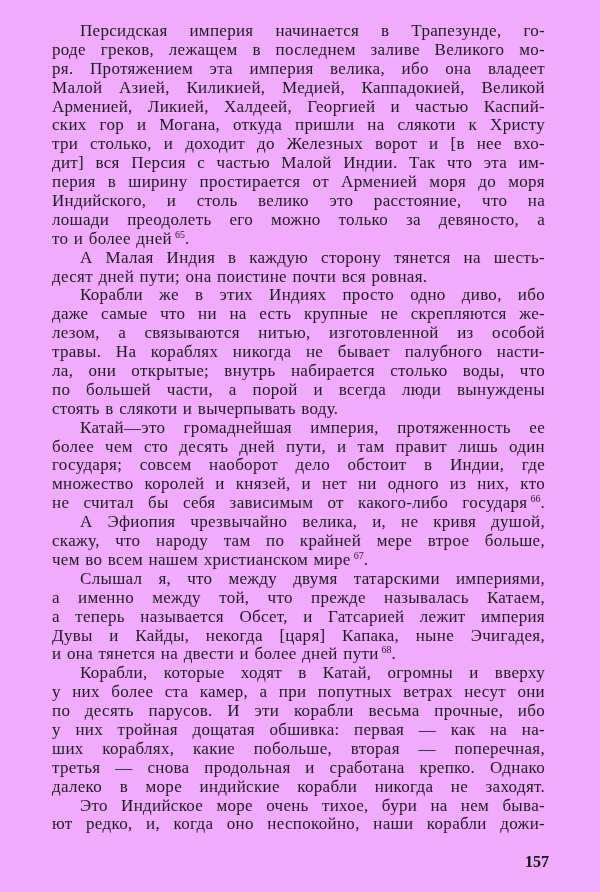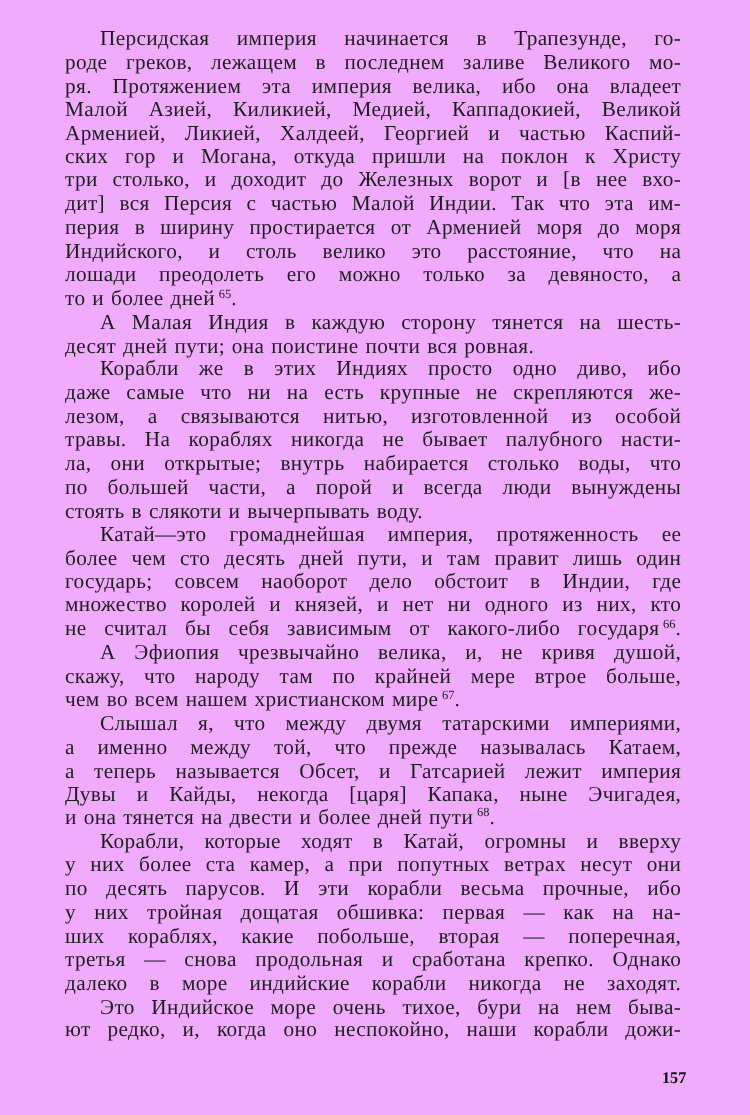--- a/index.html
+++ b/index.html
@@ -45,39 +45,39 @@
       font-size: 10px;
       vertical-align: 6px;
       line-height: 0;
       letter-spacing: 0;
       margin-left: 3px;
     }
     .page-number {
       position: absolute;
       right: 51px;
       top: 854px;
-      font-size: 13px;
+      font-size: 16px;
       line-height: 15px;
       font-weight: bold;
       font-family: "Liberation Serif", "DejaVu Serif", serif;
       color: #111111;
     }
   </style>
 </head>
 <body>
 
 <div class="page">
   <div class="text-block" id="text-block">
       <div class="para">
         <div class="line first"><span>Персидская империя начинается в Трапезунде, го-</span></div>
         <div class="line"><span>роде греков, лежащем в последнем заливе Великого мо-</span></div>
         <div class="line"><span>ря. Протяжением эта империя велика, ибо она владеет</span></div>
         <div class="line"><span>Малой Азией, Киликией, Медией, Каппадокией, Великой</span></div>
         <div class="line"><span>Арменией, Ликией, Халдеей, Георгией и частью Каспий-</span></div>
-        <div class="line"><span>ских гор и Могана, откуда пришли на поклон к Христу</span></div>
+        <div class="line"><span>ских гор и Могана, откуда пришли на слякоти к Христу</span></div>
         <div class="line"><span>три столько, и доходит до Железных ворот и [в нее вхо-</span></div>
         <div class="line"><span>дит] вся Персия с частью Малой Индии. Так что эта им-</span></div>
         <div class="line"><span>перия в ширину простирается от Арменией моря до моря</span></div>
         <div class="line"><span>Индийского, и столь велико это расстояние, что на</span></div>
         <div class="line"><span>лошади преодолеть его можно только за девяносто, а</span></div>
         <div class="line last"><span>то и более дней</span><sup class="fn">65</sup><span>.</span></div>
       </div>
       <div class="para">
         <div class="line first"><span>А Малая Индия в каждую сторону тянется на шесть-</span></div>
         <div class="line last"><span>десят дней пути; она поистине почти вся ровная.</span></div>
@@ -87,21 +87,21 @@
         <div class="line"><span>даже самые что ни на есть крупные не скрепляются же-</span></div>
         <div class="line"><span>лезом, а связываются нитью, изготовленной из особой</span></div>
         <div class="line"><span>травы. На кораблях никогда не бывает палубного насти-</span></div>
         <div class="line"><span>ла, они открытые; внутрь набирается столько воды, что</span></div>
         <div class="line"><span>по большей части, а порой и всегда люди вынуждены</span></div>
         <div class="line last"><span>стоять в слякоти и вычерпывать воду.</span></div>
       </div>
       <div class="para">
         <div class="line first"><span>Катай—это громаднейшая империя, протяженность ее</span></div>
         <div class="line"><span>более чем сто десять дней пути, и там правит лишь один</span></div>
-        <div class="line"><span>государь; совсем наоборот дело обстоит в Индии, где</span></div>
+        <div class="line"><span>государя; совсем наоборот дело обстоит в Индии, где</span></div>
         <div class="line"><span>множество королей и князей, и нет ни одного из них, кто</span></div>
         <div class="line last full"><span>не считал бы себя зависимым от какого-либо государя</span><sup class="fn">66</sup><span>.</span></div>
       </div>
       <div class="para">
         <div class="line first"><span>А Эфиопия чрезвычайно велика, и, не кривя душой,</span></div>
         <div class="line"><span>скажу, что народу там по крайней мере втрое больше,</span></div>
         <div class="line last"><span>чем во всем нашем христианском мире</span><sup class="fn">67</sup><span>.</span></div>
       </div>
       <div class="para">
         <div class="line first"><span>Слышал я, что между двумя татарскими империями,</span></div>

